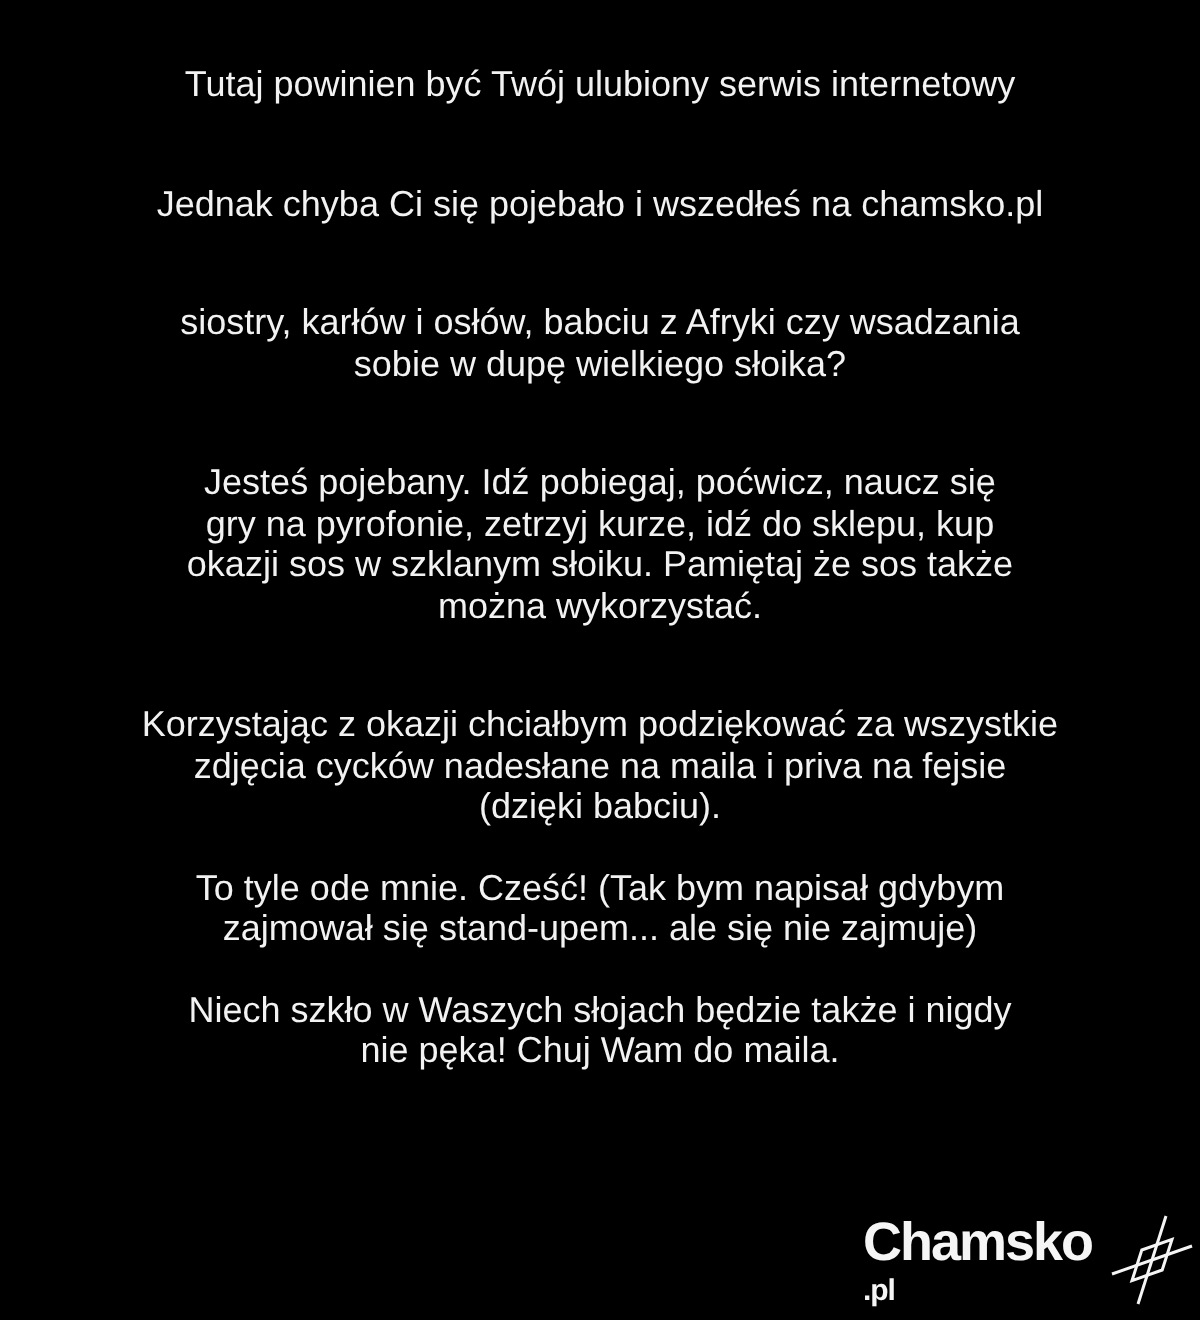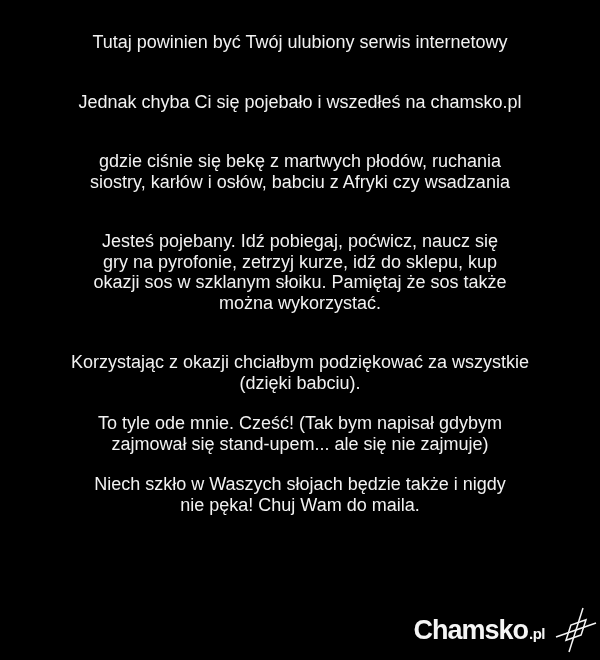--- a/index.html
+++ b/index.html
@@ -34,20 +34,21 @@
     position: absolute;
     right: 2px;
     bottom: 6px;
     display: flex;
     align-items: center;
     color: #f5f5f5;
   }
   .brandline {
     display: flex;
     align-items: baseline;
+    flex-direction: column;
   }
   .brand {
     font-weight: bold;
     font-size: 27px;
     letter-spacing: -1px;
     color: #f5f5f5;
   }
   .tld {
     font-weight: bold;
     font-size: 15px;
@@ -68,33 +69,34 @@
 
   <div class="para gap-lg">
     <div class="line">Tutaj powinien być Twój ulubiony serwis internetowy</div>
   </div>
 
   <div class="para gap-lg">
     <div class="line">Jednak chyba Ci się pojebało i wszedłeś na chamsko.pl</div>
   </div>
 
   <div class="para gap-lg">
-    <div class="line">gdzie ciśnie się bekę z martwych płodów, ruchania</div>
     <div class="line">siostry, karłów i osłów, babciu z Afryki czy wsadzania</div>
+    <div class="line">sobie w dupę wielkiego słoika?</div>
   </div>
 
   <div class="para gap-lg">
     <div class="line">Jesteś pojebany. Idź pobiegaj, poćwicz, naucz się</div>
     <div class="line">gry na pyrofonie, zetrzyj kurze, idź do sklepu, kup</div>
     <div class="line">okazji sos w szklanym słoiku. Pamiętaj że sos także</div>
     <div class="line">można wykorzystać.</div>
   </div>
 
   <div class="para gap-sm">
     <div class="line">Korzystając z okazji chciałbym podziękować za wszystkie</div>
+    <div class="line">zdjęcia cycków nadesłane na maila i priva na fejsie</div>
     <div class="line">(dzięki babciu).</div>
   </div>
 
   <div class="para gap-sm">
     <div class="line">To tyle ode mnie. Cześć! (Tak bym napisał gdybym</div>
     <div class="line">zajmował się stand-upem... ale się nie zajmuje)</div>
   </div>
 
   <div class="para">
     <div class="line">Niech szkło w Waszych słojach będzie także i nigdy</div>

